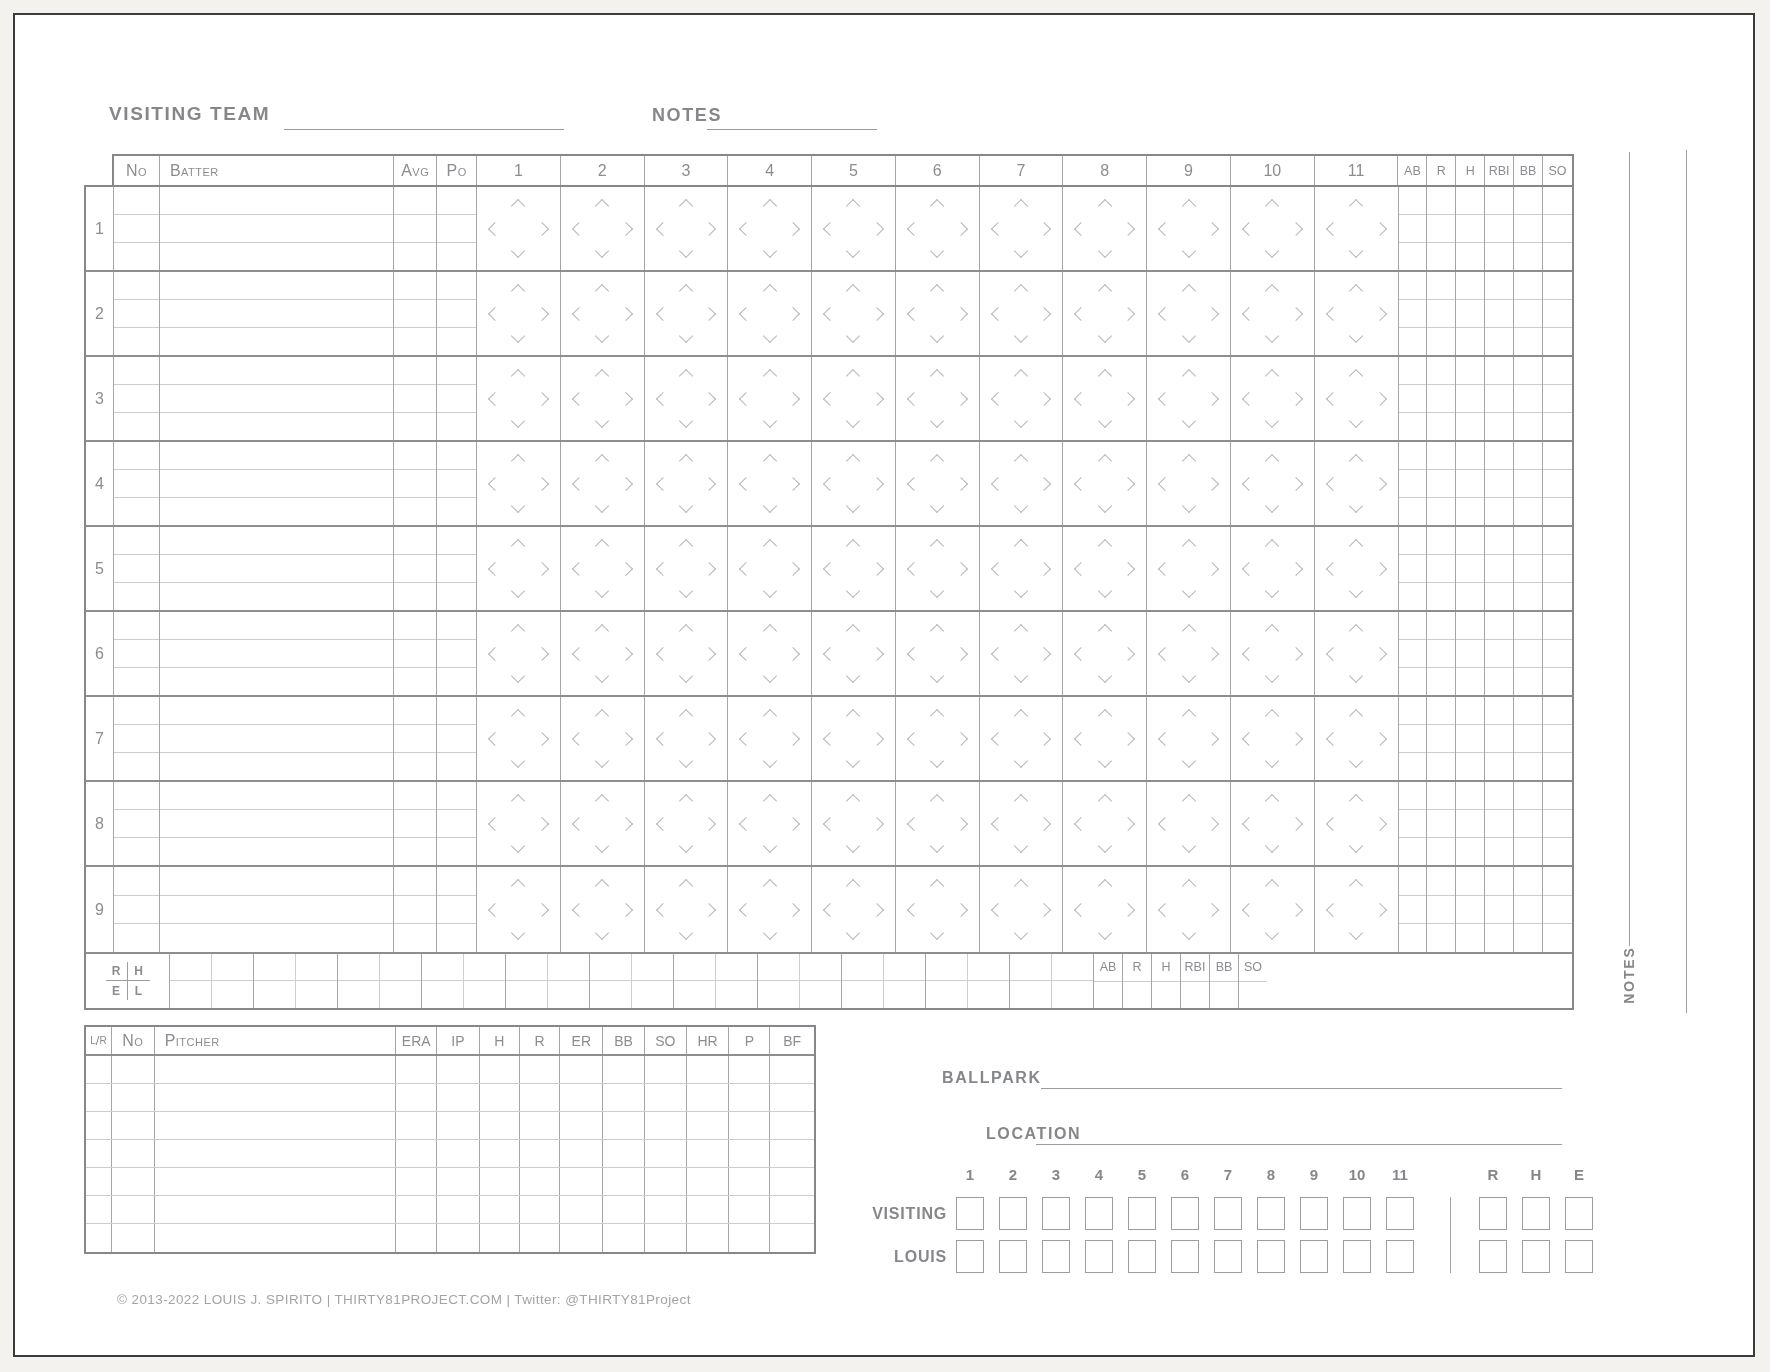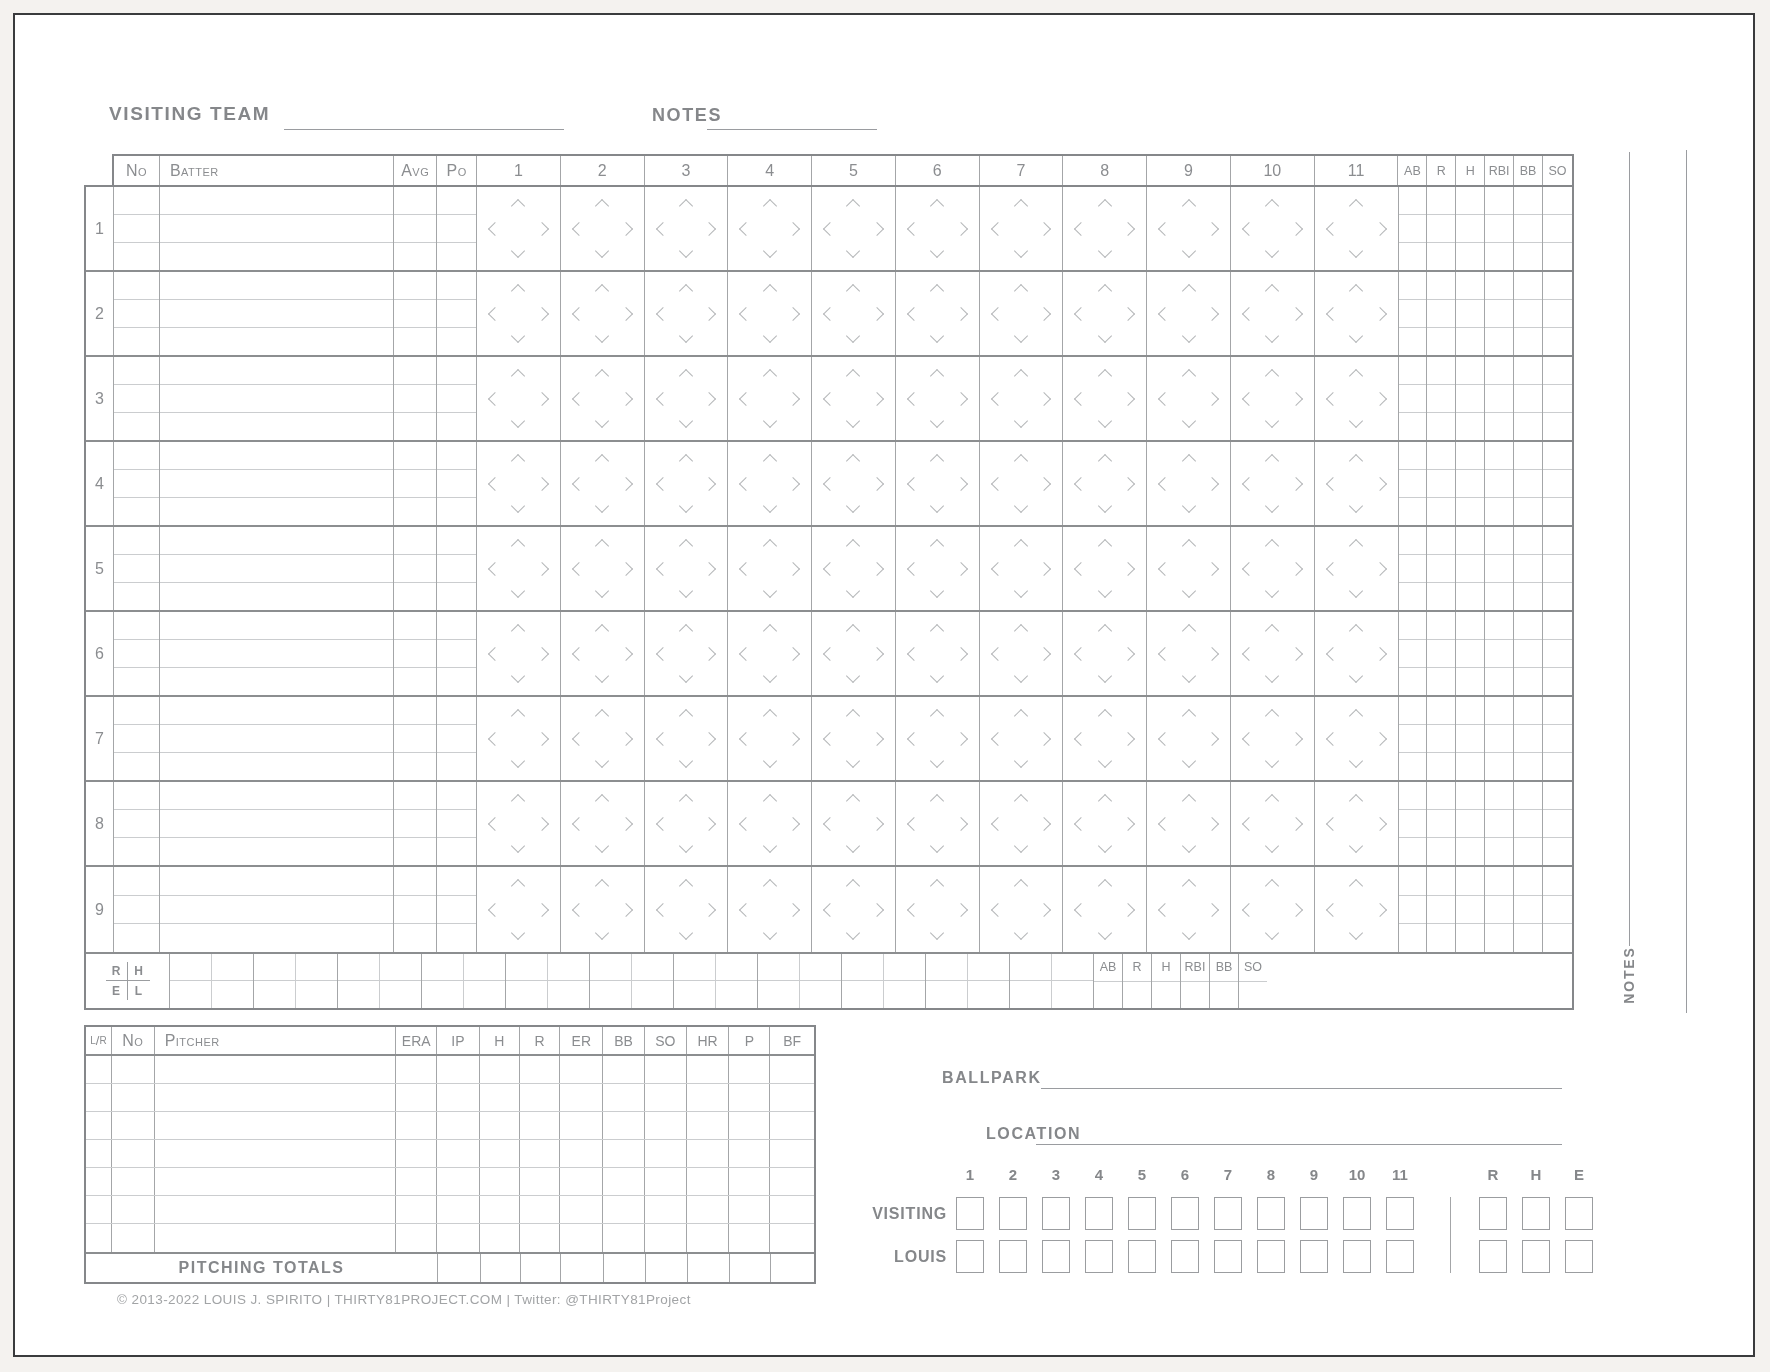--- a/index.html
+++ b/index.html
@@ -1625,33 +1625,20 @@
           <div class="pc" style="width: 43px;"></div>
           <div class="pc" style="width: 40px;"></div>
           <div class="pc" style="width: 41px;"></div>
           <div class="pc" style="width: 43px;"></div>
           <div class="pc" style="width: 42px;"></div>
           <div class="pc" style="width: 42px;"></div>
           <div class="pc" style="width: 43px;"></div>
           <div class="pc" style="width: 41px;"></div>
           <div class="pc" style="width: 44px;"></div>
         </div>
-      </div>
-    <div class="pt-totals">
-      <div class="ptl">PITCHING TOTALS</div>
-
-    <div class="ptc" style="width: 43px;"></div>
-        <div class="ptc" style="width: 40px;"></div>
-        <div class="ptc" style="width: 41px;"></div>
-        <div class="ptc" style="width: 43px;"></div>
-        <div class="ptc" style="width: 42px;"></div>
-        <div class="ptc" style="width: 42px;"></div>
-        <div class="ptc" style="width: 43px;"></div>
-        <div class="ptc" style="width: 41px;"></div>
-        <div class="ptc" style="width: 44px;"></div>
       </div>
   </div>
 
   <div class="copyright">© 2013-2022 LOUIS J. SPIRITO  |  THIRTY81PROJECT.COM  |  Twitter: @THIRTY81Project</div>
 
   <div class="form-label ballpark-label">BALLPARK</div>
   <div class="write-line ballpark-line"></div>
   <div class="form-label location-label">LOCATION</div>
   <div class="write-line location-line"></div>
 

